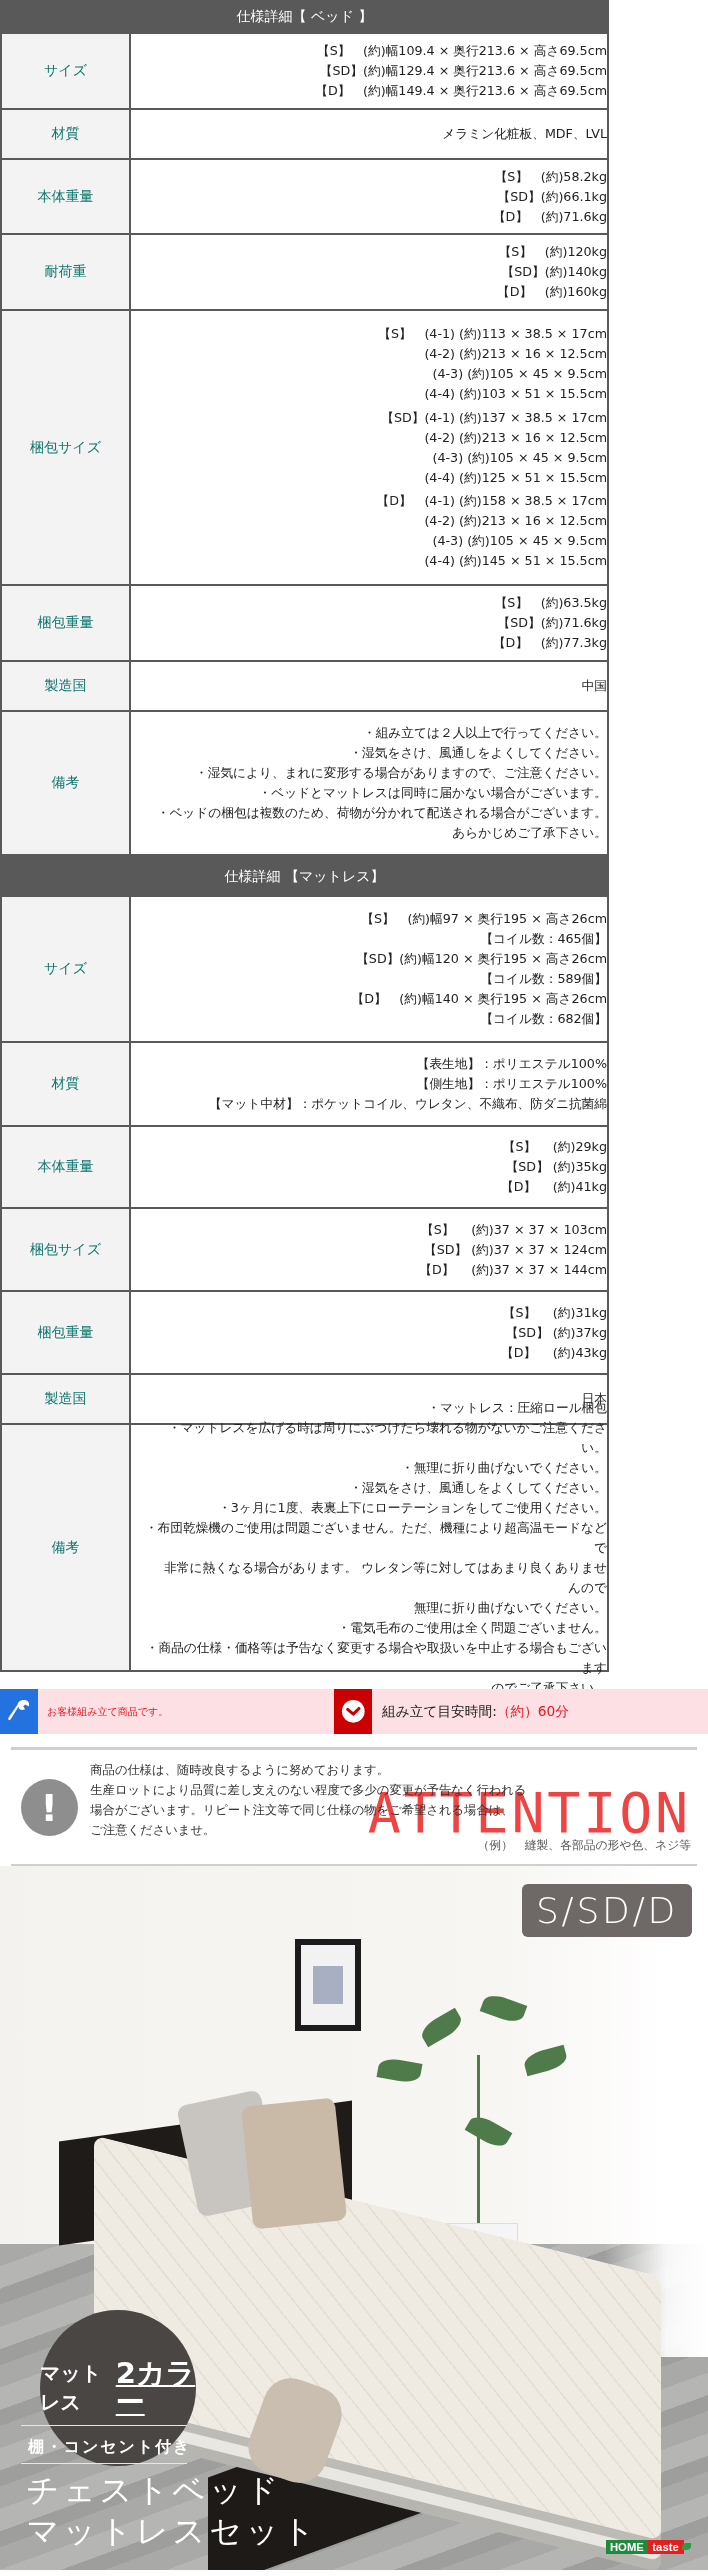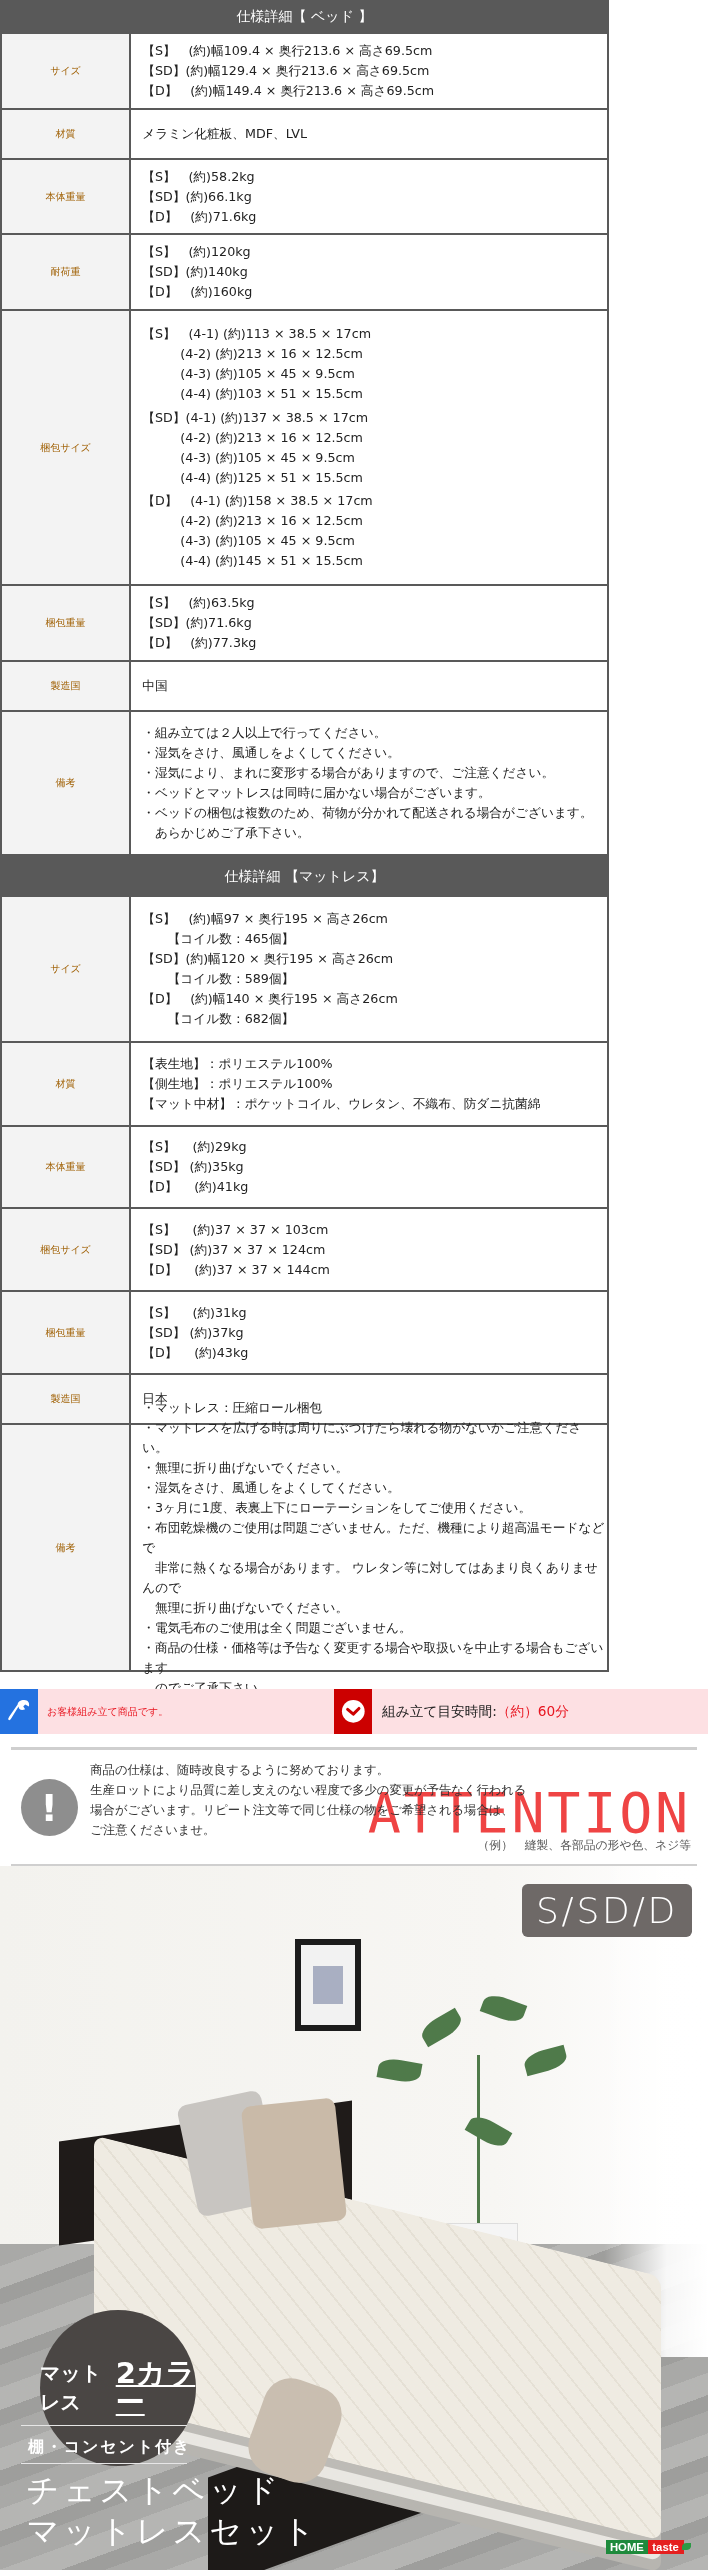--- a/index.html
+++ b/index.html
@@ -1,22 +1,22 @@
 <!DOCTYPE html>
 <html style="font-size:15px"><head>
 <meta charset="utf-8">
 <style>
   * { box-sizing: border-box; margin: 0; padding: 0; }
   body { width: 708px; background: #ffffff; font-family: "DejaVu Sans", "Liberation Sans", sans-serif; color: #222; }
   .spec-table { width: 609px; border-left: 2.8px solid #595959; border-right: 2.8px solid #595959; border-bottom: 2.8px solid #595959; }
   .spec-header { background: #595959; color: #fff; text-align: center; font-size: 14px; display: flex; align-items: center; justify-content: center; }
   .spec-row { display: flex; border-top: 2.8px solid #595959; }
   .spec-row:first-of-type { border-top: none; }
-  .spec-label { width: 129px; background: #f3f3f3; color: #a16207; font-size: 10px; display: flex; align-items: center; justify-content: center; border-right: 2.8px solid #595959; flex-shrink: 0; }
-  .spec-value { flex: 1; padding: 4.7px 0 4.7px 11.3px; font-size: 12.7px; line-height: 20px; color: #222; display: flex; flex-direction: column; justify-content: center; }
+  .spec-label { width: 129px; background: #f3f3f3; color: #0f766e; font-size: 14px; display: flex; align-items: center; justify-content: center; border-right: 2.8px solid #595959; flex-shrink: 0; }
+  .spec-value { flex: 1; padding: 4.7px 0 4.7px 11.3px; font-size: 12.7px; line-height: 20px; color: #222; display: flex; flex-direction: column; justify-content: center; text-align: right; }
   .line { white-space: pre; }
   .notes .line { white-space: pre-wrap; }
   .gap { height: 3.8px; }
 
   .banner { position: relative; height: 45px; margin-top: 17px; background: #fde0e3; display: flex; align-items: center; }
   .banner .icon-box { width: 38px; height: 45px; display: flex; align-items: center; justify-content: center; }
   .banner .blue { background: #2472e0; position: absolute; left: 0; top: 0; }
   .banner .red { background: #cc0000; position: absolute; left: 334px; top: 0; }
   .banner .txt1 { position: absolute; left: 47px; color: #e8141f; font-size: 10px; }
   .banner .txt2 { position: absolute; left: 382px; color: #222; font-size: 13.7px; }

